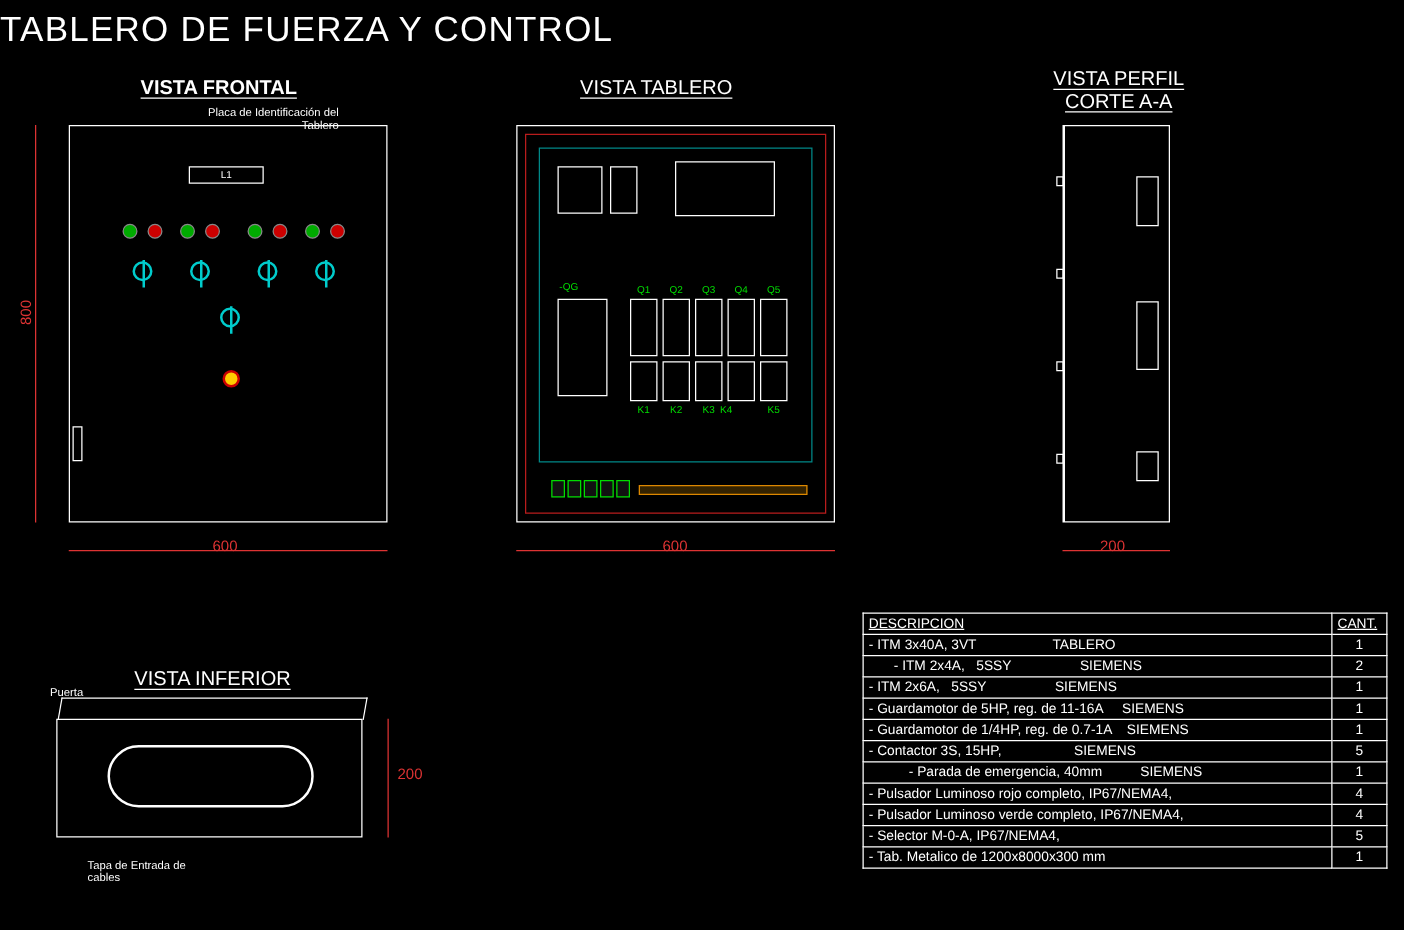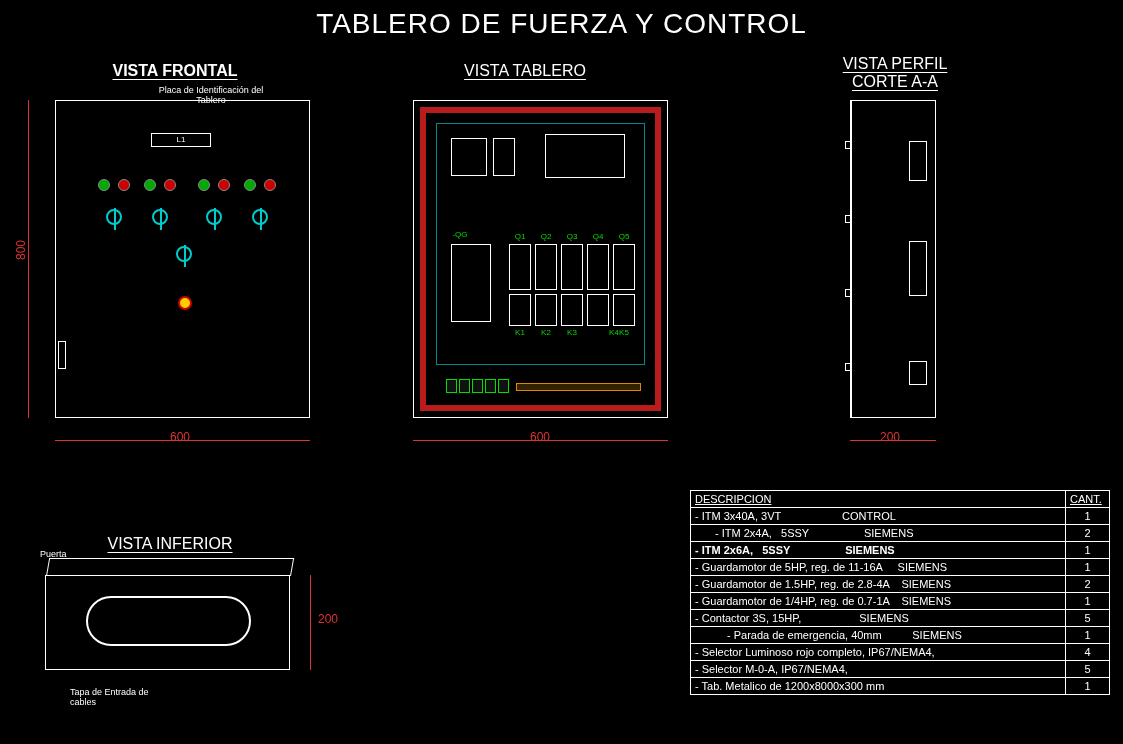--- a/index.html
+++ b/index.html
@@ -5,29 +5,29 @@
   * { box-sizing: border-box; margin: 0; padding: 0; }
   body {
     background: #000;
     color: #fff;
     font-family: Arial, sans-serif;
     width: 1123px;
     height: 744px;
     position: relative;
     overflow: hidden;
   }
-  .title { position: absolute; top: 8px; left: 0; right: 0; text-align: center; font-size: 28px; font-weight: normal; letter-spacing: 1px; }
+  .title { position: absolute; top: 8px; left: 0; right: 0; font-size: 28px; font-weight: normal; letter-spacing: 1px; }
   .view-label { position: absolute; font-size: 16px; text-align: center; text-decoration: underline; text-underline-offset: 3px; }
-  .note { position: absolute; font-size: 9px; color: #fff; text-align: center; line-height: 1.1; }
+  .note { position: absolute; font-size: 9px; color: #fff; text-align: right; line-height: 1.1; }
   .dim-v { position: absolute; width: 1px; background: #d33; }
   .dim-h { position: absolute; height: 1px; background: #d33; }
   .dim-text-v { position: absolute; color: #d33; font-size: 12px; writing-mode: vertical-rl; transform: rotate(180deg); }
   .dim-text-h { position: absolute; color: #d33; font-size: 12px; }
   .panel { position: absolute; border: 1px solid #fff; background: #000; }
-  .panel-inner { position: absolute; border: 6px solid #b91c1c; }
+  .panel-inner { position: absolute; border: 1px solid #b91c1c; }
   .panel-int-frame { position: absolute; border: 1px solid #088; }
   .plate { position: absolute; border: 1px solid #fff; font-size: 8px; text-align: center; }
   .dot { position: absolute; width: 12px; height: 12px; border-radius: 50%; border: 1px solid #888; }
   .dot.red { background: #c00; }
   .dot.green { background: #0a0; }
   .knob { position: absolute; width: 16px; height: 16px; border-radius: 50%; border: 2px solid #0cc; background: #000; }
   .knob::after { content: ""; position: absolute; left: 6px; top: -3px; width: 2px; height: 22px; background: #0cc; }
   .estop { position: absolute; width: 14px; height: 14px; border-radius: 50%; border: 2px solid #c00; background: #fc0; }
   .dev { position: absolute; border: 1px solid #fff; background: #000; }
   .dev-lbl { position: absolute; font-size: 8px; color: #fff; text-align: center; }
@@ -110,21 +110,21 @@
       <div class="dev-lbl green" style="left:176px; top:108px; width:22px;">Q5</div>
 
       <div class="dev" style="left:72px; top:170px; width:22px; height:32px;"></div>
       <div class="dev" style="left:98px; top:170px; width:22px; height:32px;"></div>
       <div class="dev" style="left:124px; top:170px; width:22px; height:32px;"></div>
       <div class="dev" style="left:150px; top:170px; width:22px; height:32px;"></div>
       <div class="dev" style="left:176px; top:170px; width:22px; height:32px;"></div>
       <div class="dev-lbl green" style="left:72px; top:204px; width:22px;">K1</div>
       <div class="dev-lbl green" style="left:98px; top:204px; width:22px;">K2</div>
       <div class="dev-lbl green" style="left:124px; top:204px; width:22px;">K3</div>
-      <div class="dev-lbl green" style="left:166px; top:204px; width:22px;">K4</div>
+      <div class="dev-lbl green" style="left:138px; top:204px; width:22px;">K4</div>
       <div class="dev-lbl green" style="left:176px; top:204px; width:22px;">K5</div>
     </div>
 
     <div class="term" style="left:20px; bottom:12px;"></div>
     <div class="term" style="left:33px; bottom:12px;"></div>
     <div class="term" style="left:46px; bottom:12px;"></div>
     <div class="term" style="left:59px; bottom:12px;"></div>
     <div class="term" style="left:72px; bottom:12px;"></div>
 
     <div style="position:absolute; left:90px; bottom:14px; right:14px; height:8px; border:1px solid #d80; background:#320;"></div>
@@ -158,53 +158,53 @@
 
 <table class="parts">
   <thead>
       <tr>
     <th>DESCRIPCION</th>
     <th>CANT.</th>
   </tr>
     </thead>
   <tbody id="parts-body">
       <tr>
-        <td style="white-space: pre;">- ITM 3x40A, 3VT                    CONTROL</td>
+        <td style="white-space: pre;">- ITM 3x40A, 3VT                    TABLERO</td>
         <td>1</td>
       </tr>
       <tr>
         <td style="white-space: pre; padding-left: 24px;">- ITM 2x4A,   5SSY                  SIEMENS</td>
         <td>2</td>
       </tr>
       <tr>
-        <td style="white-space: pre; font-weight: bold;">- ITM 2x6A,   5SSY                  SIEMENS</td>
+        <td style="white-space: pre;">- ITM 2x6A,   5SSY                  SIEMENS</td>
         <td>1</td>
       </tr>
       <tr>
         <td style="white-space: pre;">- Guardamotor de 5HP, reg. de 11-16A     SIEMENS</td>
         <td>1</td>
-      </tr>
-      <tr>
-        <td style="white-space: pre;">- Guardamotor de 1.5HP, reg. de 2.8-4A    SIEMENS</td>
-        <td>2</td>
       </tr>
       <tr>
         <td style="white-space: pre;">- Guardamotor de 1/4HP, reg. de 0.7-1A    SIEMENS</td>
         <td>1</td>
       </tr>
       <tr>
         <td style="white-space: pre;">- Contactor 3S, 15HP,                   SIEMENS</td>
         <td>5</td>
       </tr>
       <tr>
         <td style="white-space: pre; padding-left: 36px;">- Parada de emergencia, 40mm          SIEMENS</td>
         <td>1</td>
       </tr>
       <tr>
-        <td style="white-space: pre;">- Selector Luminoso rojo completo, IP67/NEMA4,</td>
+        <td style="white-space: pre;">- Pulsador Luminoso rojo completo, IP67/NEMA4,</td>
+        <td>4</td>
+      </tr>
+      <tr>
+        <td style="white-space: pre;">- Pulsador Luminoso verde completo, IP67/NEMA4,</td>
         <td>4</td>
       </tr>
       <tr>
         <td style="white-space: pre;">- Selector M-0-A, IP67/NEMA4,</td>
         <td>5</td>
       </tr>
       <tr>
         <td style="white-space: pre;">- Tab. Metalico de 1200x8000x300 mm</td>
         <td>1</td>
       </tr>

